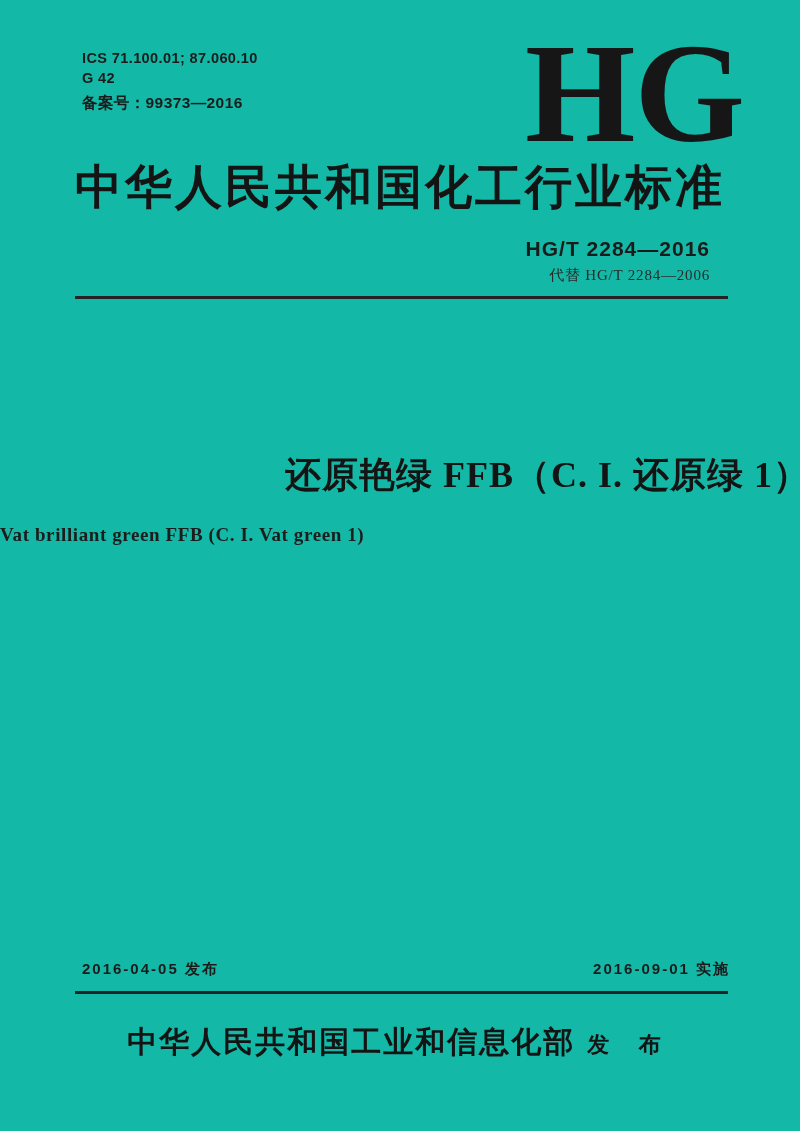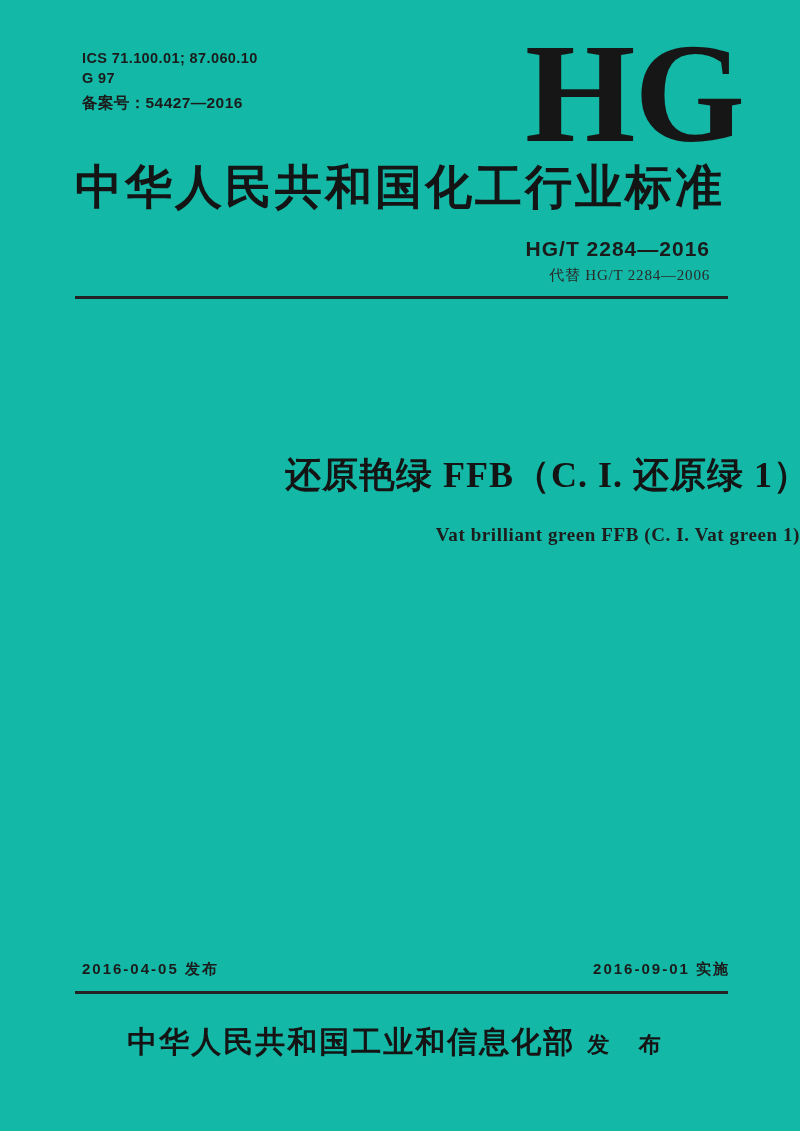--- a/index.html
+++ b/index.html
@@ -110,21 +110,21 @@
     letter-spacing: 1px;
     white-space: nowrap;
     color: #141414;
   }
   .title-en {
     position: absolute;
     top: 524px;
     left: 0;
     width: 100%;
     margin: 0;
-    text-align: right;
+    text-align: left;
     font-family: "Liberation Serif", "DejaVu Serif", serif;
     font-weight: bold;
     font-size: 19px;
     letter-spacing: 0.6px;
     color: #1d1d1d;
   }
 
   
   .dates-row {
     position: absolute;
@@ -159,22 +159,22 @@
     letter-spacing: 12px;
   }
 </style>
 </head>
 <body>
 
 <div class="page">
 
   <div class="ics-block">
     <div>ICS 71.100.01; 87.060.10</div>
-    <div>G 97</div>
-    <div class="filing">备案号：54427—2016</div>
+    <div>G 42</div>
+    <div class="filing">备案号：99373—2016</div>
   </div>
 
   <div class="hg-logo">HG</div>
 
   <h1 class="std-name">中华人民共和国化工行业标准</h1>
 
   <div class="std-number-block">
     <div class="std-number">HG/T 2284—2016</div>
     <div class="replaces">代替 HG/T 2284—2006</div>
   </div>

